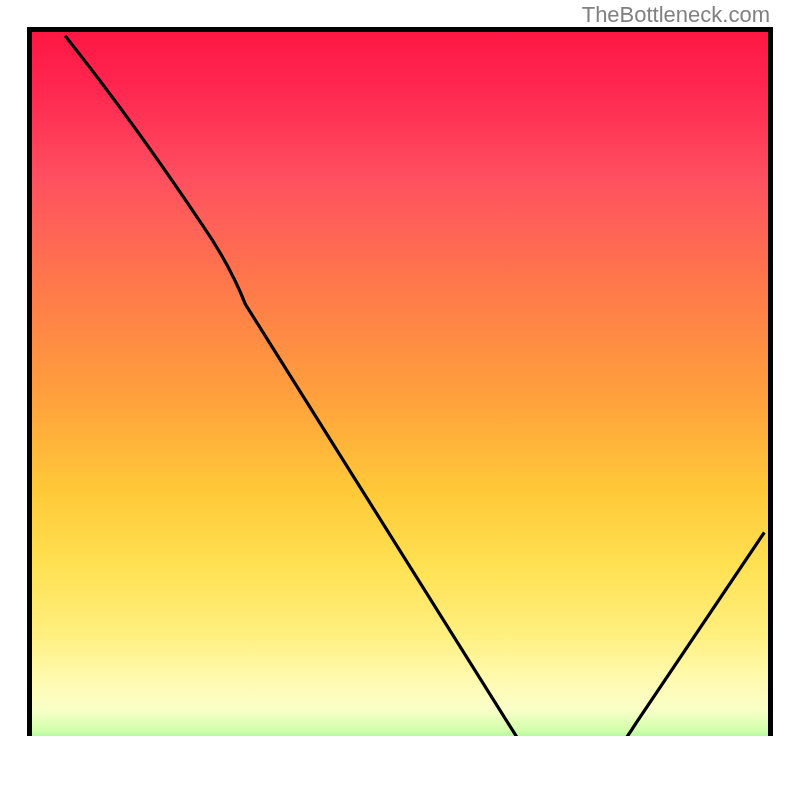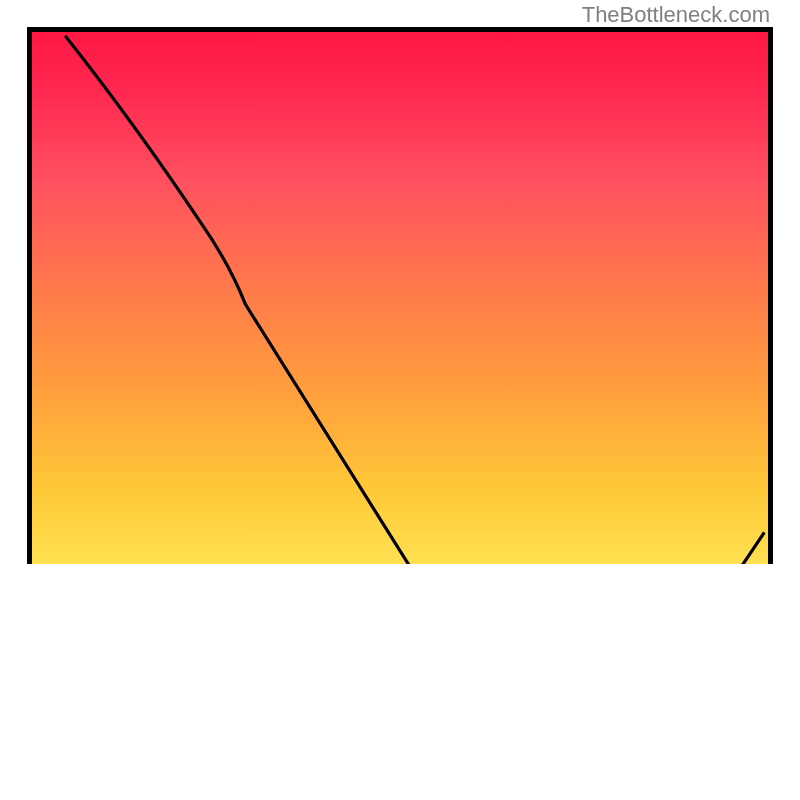--- a/index.html
+++ b/index.html
@@ -2,21 +2,21 @@
 <html><head>
 <meta charset="utf-8">
 <style>
   body {
     margin: 0;
     padding: 0;
     background: #ffffff;
   }
   .container {
     width: 800px;
-    height: 564px;
+    height: 736px;
     position: relative;
   }
   .watermark {
     position: absolute;
     top: 2px;
     right: 30px;
     font-family: Arial, sans-serif;
     font-size: 22px;
     color: #808080;
     z-index: 10;

